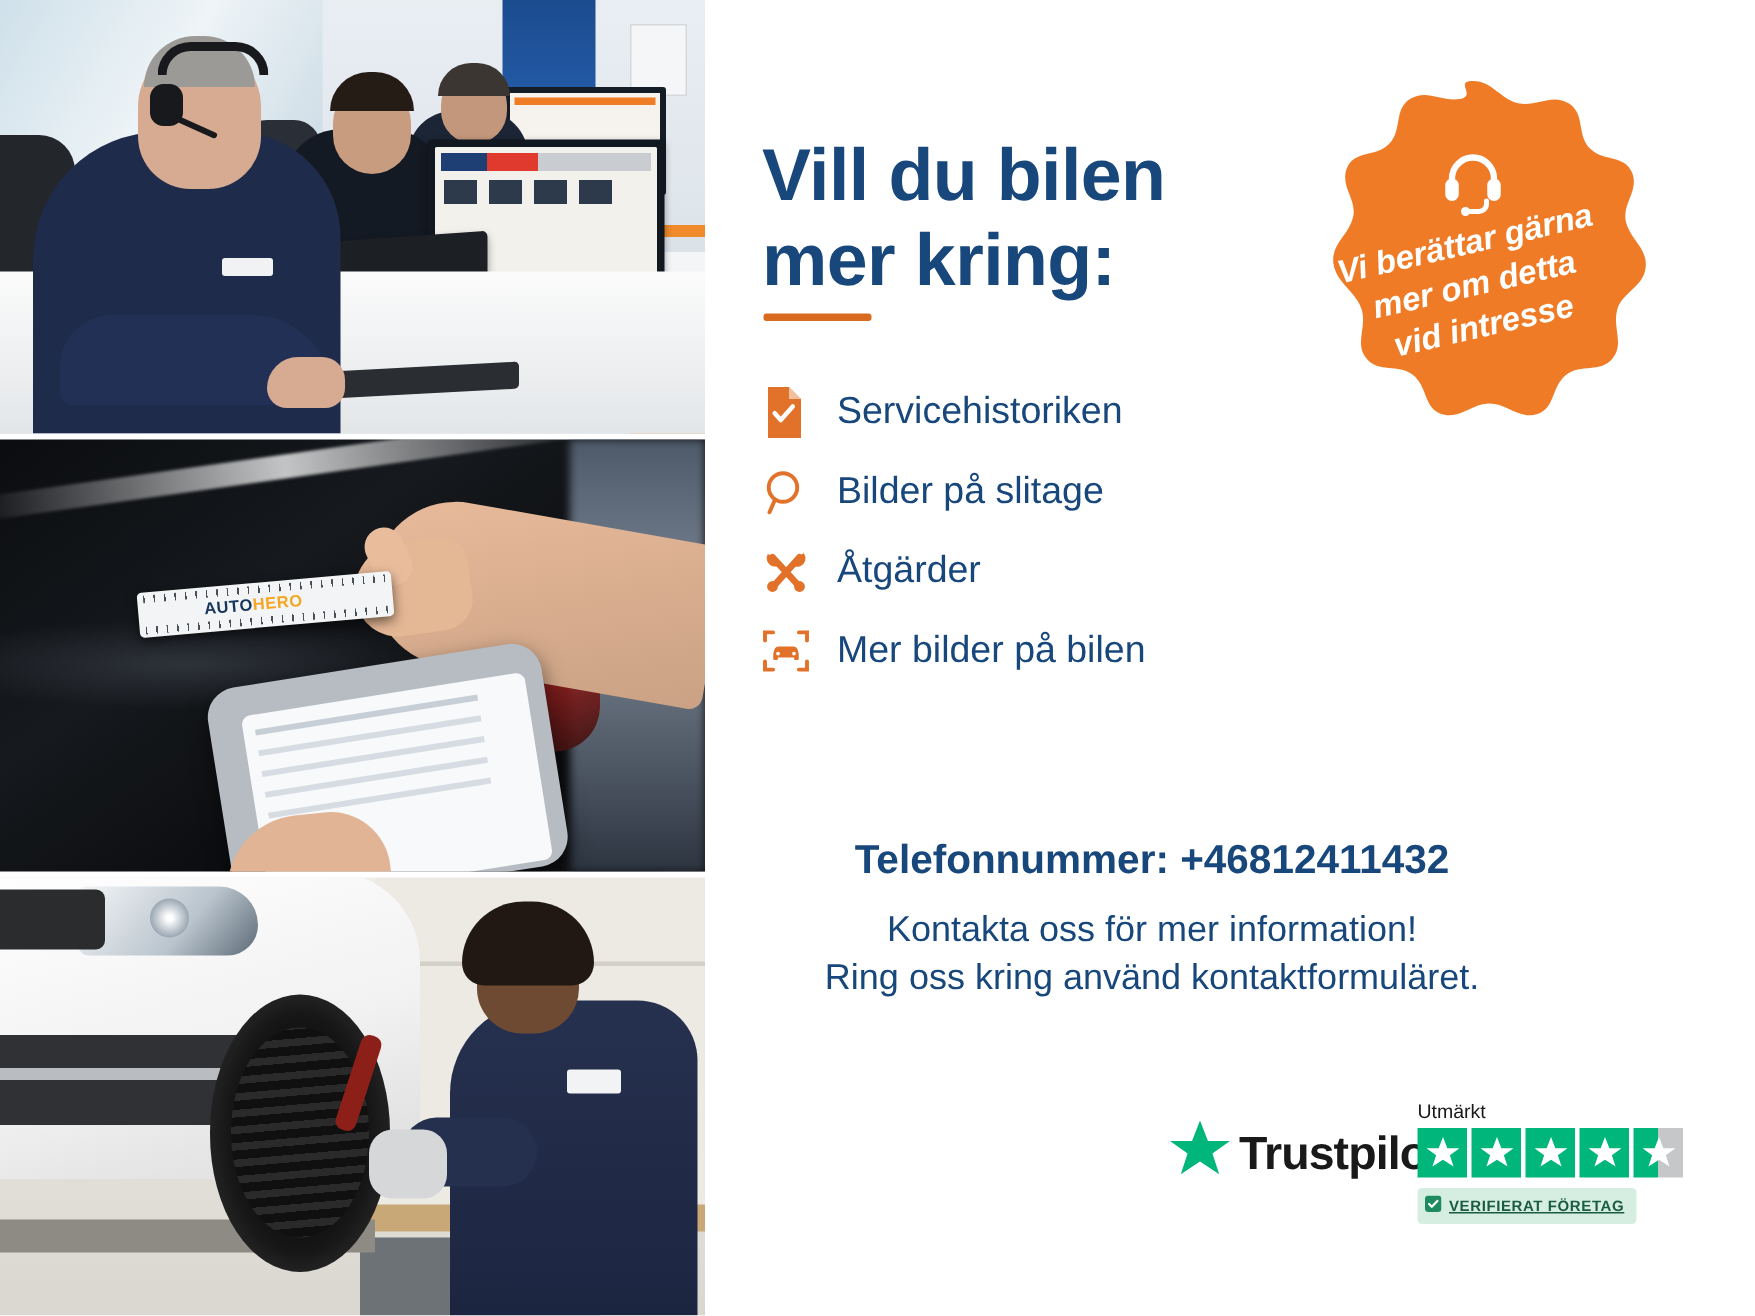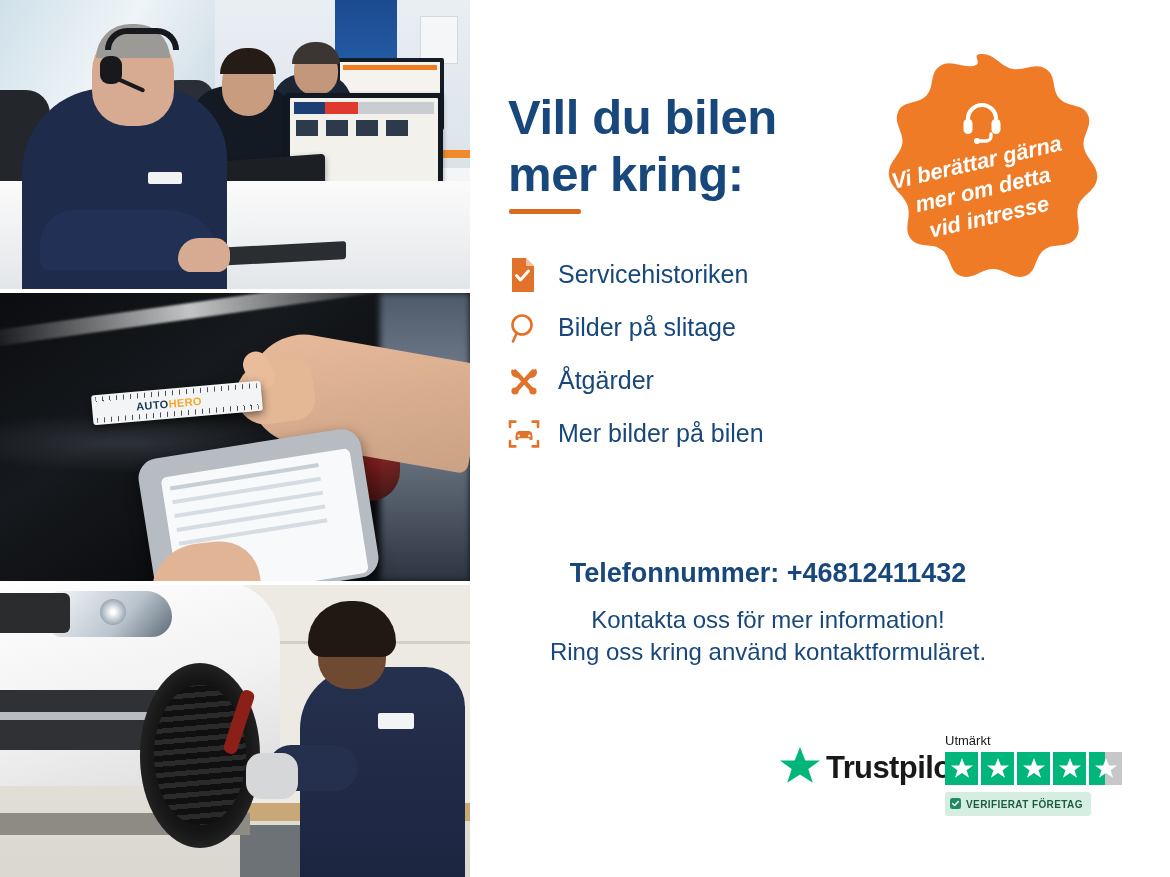--- a/index.html
+++ b/index.html
@@ -160,21 +160,21 @@
   .trust{position:absolute;left:310px;top:733px;width:350px;height:90px;}
   .tp-logo{position:absolute;left:0;top:14px;display:flex;align-items:center;gap:6px;}
   .tp-word{font-size:31px;font-weight:bold;color:#191919;letter-spacing:-.6px;}
   .tp-right{position:absolute;left:165px;top:0;width:185px;}
   .tp-label{font-size:13px;color:#191919;margin-bottom:4px;}
   .tp-stars{display:flex;gap:3px;}
   .tp-star{width:33px;height:33px;background:#00b67a;display:flex;align-items:center;justify-content:center;}
   .tp-star.half{background:linear-gradient(90deg,#00b67a 0 50%,#c5c7c8 50% 100%);}
   .tp-verified{display:inline-flex;align-items:center;gap:5px;margin-top:7px;
     background:#d6eee1;border-radius:3px;padding:3px 8px 3px 5px;}
-  .tp-verified .vtxt{font-size:10px;font-weight:bold;color:#1a5c42;letter-spacing:.4px;}
+  .tp-verified .vtxt{font-size:10px;font-weight:bold;color:#1a5c42;letter-spacing:.4px;text-decoration:underline;}
 
   
   .badge{position:absolute;left:862px;top:52px;width:240px;height:252px;}
   .badge .txt{position:absolute;left:22px;top:96px;width:198px;transform:rotate(-13deg);
     color:#ffffff;font-weight:bold;font-size:22px;line-height:1.28;text-align:center;font-style:italic;}
   .badge .head-ic{position:absolute;left:96px;top:44px;}
 </style>
 </head>
 <body>
 

